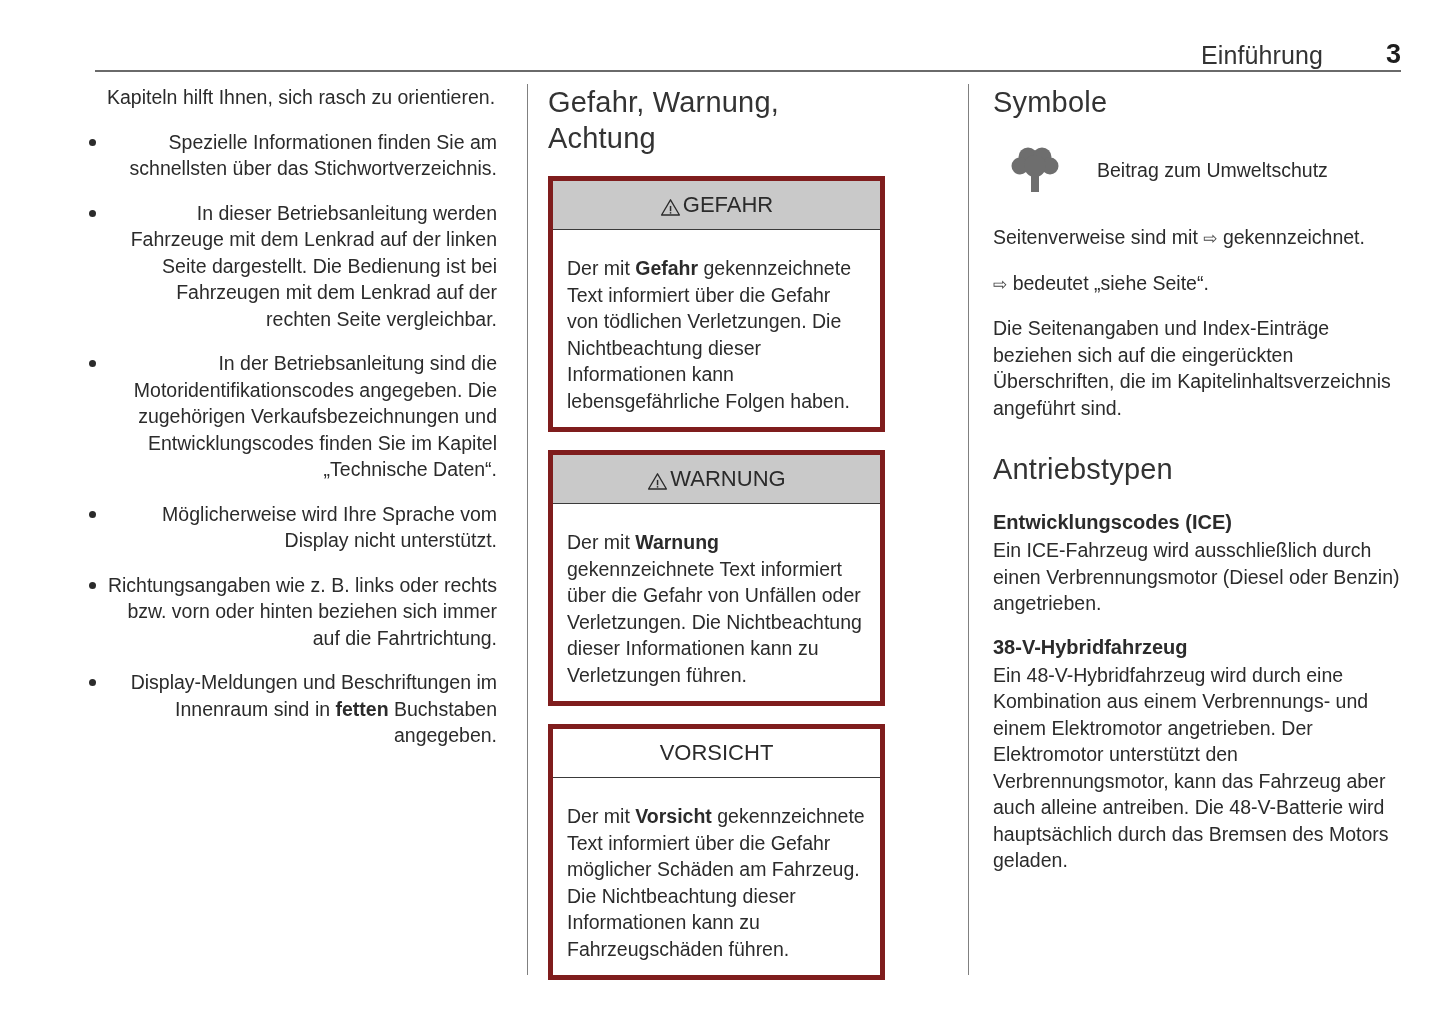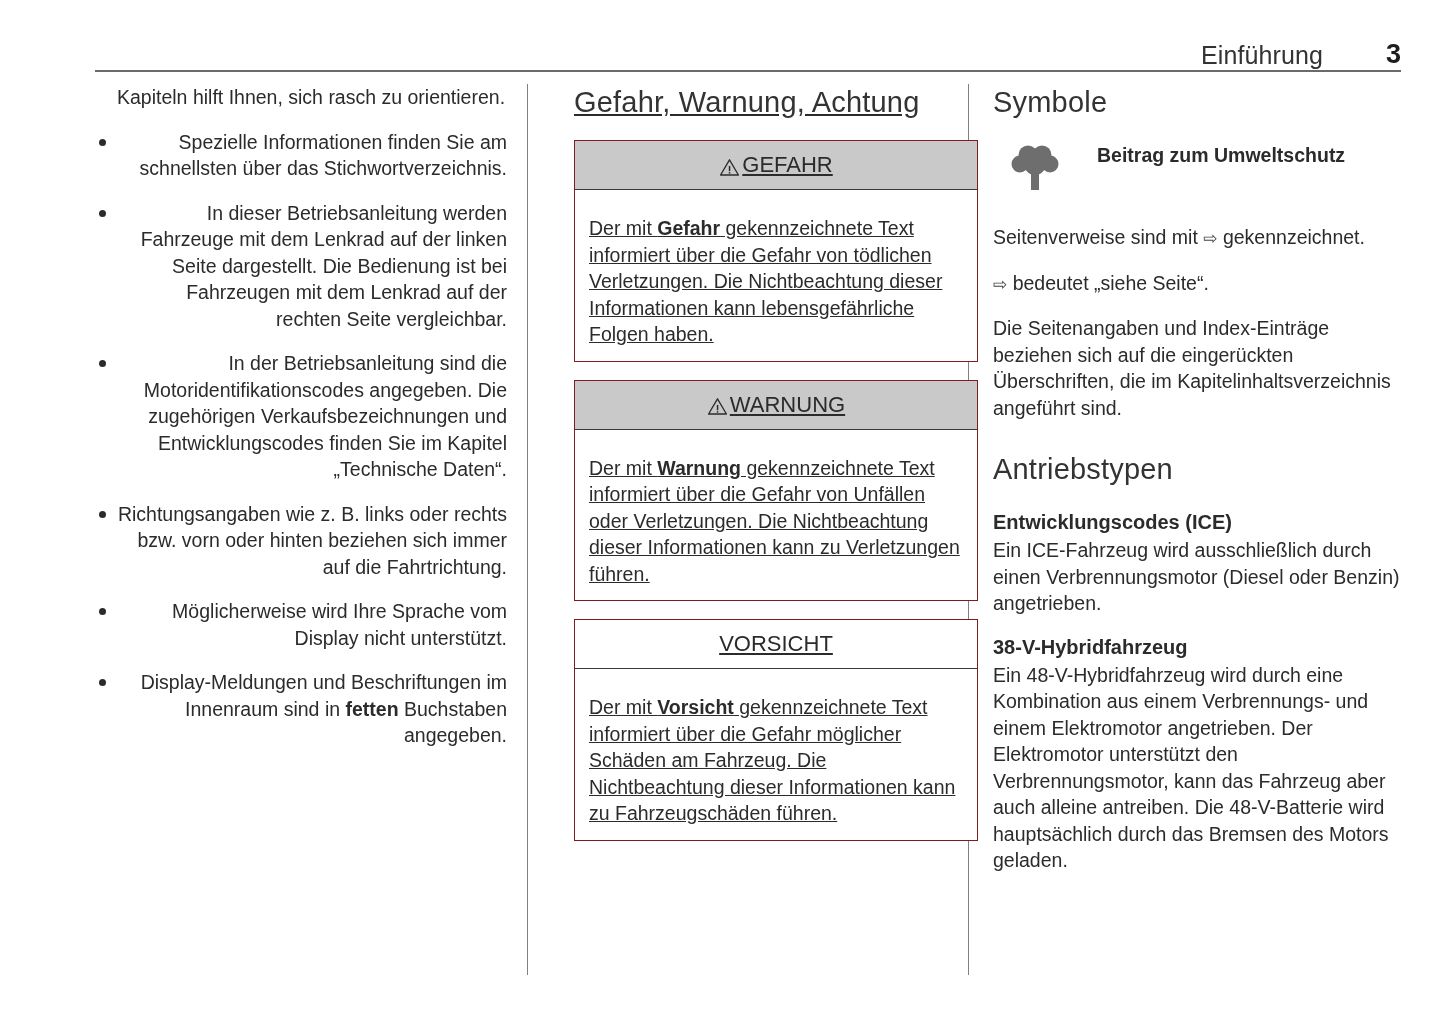--- a/index.html
+++ b/index.html
@@ -61,22 +61,22 @@
     background: #808080;
   }
   .divider.d1 { left: 527px; }
   .divider.d2 { left: 968px; }
 
   
   .col {
     position: absolute;
     top: 84px;
   }
-  .col-left   { left: 99px;  width: 408px; }
-  .col-mid    { left: 574px;  width: 404px; text-decoration: underline; }
+  .col-left   { left: 89px;  width: 408px; }
+  .col-mid    { left: 548px;  width: 337px; }
   .col-right  { left: 993px;  width: 408px; }
 
   
   .para {
     font-size: 19.5px;
     line-height: 26.5px;
     color: #2b2b2b;
     margin: 0 0 17px 0;
   }
   .para.tight { margin-bottom: 0; }
@@ -126,21 +126,21 @@
   h3.sub-title {
     font-size: 20px;
     font-weight: bold;
     color: #2b2b2b;
     margin: 0 0 2px 0;
     line-height: 26px;
   }
 
   
   .notice {
-    border: 1px solid #7f1d1d;
+    border: 5px solid #7f1d1d;
     margin-bottom: 18px;
     background: #ffffff;
   }
   .notice-head {
     text-align: center;
     font-size: 22px;
     line-height: 30px;
     padding: 9px 6px;
     color: #2b2b2b;
     display: flex;
@@ -167,24 +167,23 @@
     width: 21px;
     height: 21px;
     margin-right: 1px;
     position: relative;
     top: 1px;
   }
 
   
   .symbol-row {
     display: flex;
-    align-items: flex-start;
+    align-items: center;
     margin: 0 0 26px 0;
     min-height: 56px;
-    font-weight: bold;
   }
   .tree-icon {
     width: 56px;
     height: 52px;
     flex: 0 0 56px;
     margin-left: 14px;
   }
   .symbol-label {
     font-size: 19.5px;
     line-height: 26px;
@@ -223,25 +222,25 @@
     <li>
       <span class="dot"></span>
       <span>In dieser Betriebsanleitung werden Fahrzeuge mit dem Lenkrad auf der linken Seite dargestellt. Die Bedienung ist bei Fahrzeugen mit dem Lenkrad auf der rechten Seite vergleichbar.</span>
     </li>
     <li>
       <span class="dot"></span>
       <span>In der Betriebsanleitung sind die Motoridentifikationscodes angegeben. Die zugehörigen Verkaufsbezeichnungen und Entwicklungscodes finden Sie im Kapitel „Technische Daten“.</span>
     </li>
     <li>
       <span class="dot"></span>
+      <span>Möglicherweise wird Ihre Sprache vom Display nicht unterstützt.</span>
+    </li>
+    <li>
+      <span class="dot"></span>
       <span>Richtungsangaben wie z. B. links oder rechts bzw. vorn oder hinten beziehen sich immer auf die Fahrtrichtung.</span>
-    </li>
-    <li>
-      <span class="dot"></span>
-      <span>Möglicherweise wird Ihre Sprache vom Display nicht unterstützt.</span>
     </li>
     <li>
       <span class="dot"></span>
       <span>Display-Meldungen und Beschriftungen im Innenraum sind in </span><span class="bold-inline">fetten</span><span> Buchstaben angegeben.</span>
     </li>
   </ul>
 </div>
 
 <div class="col col-mid">
 

